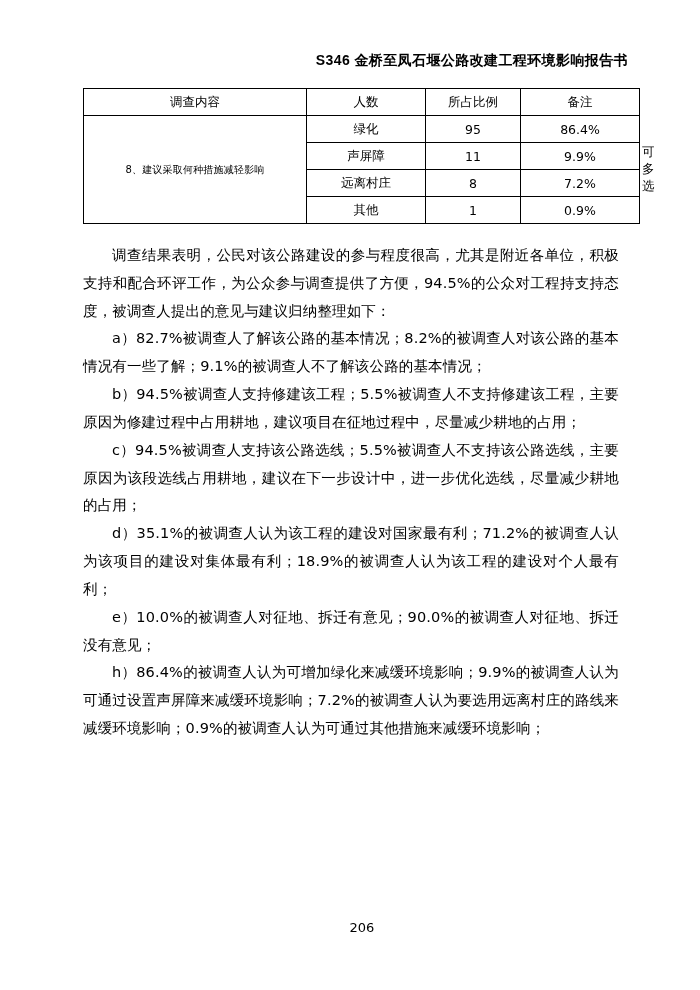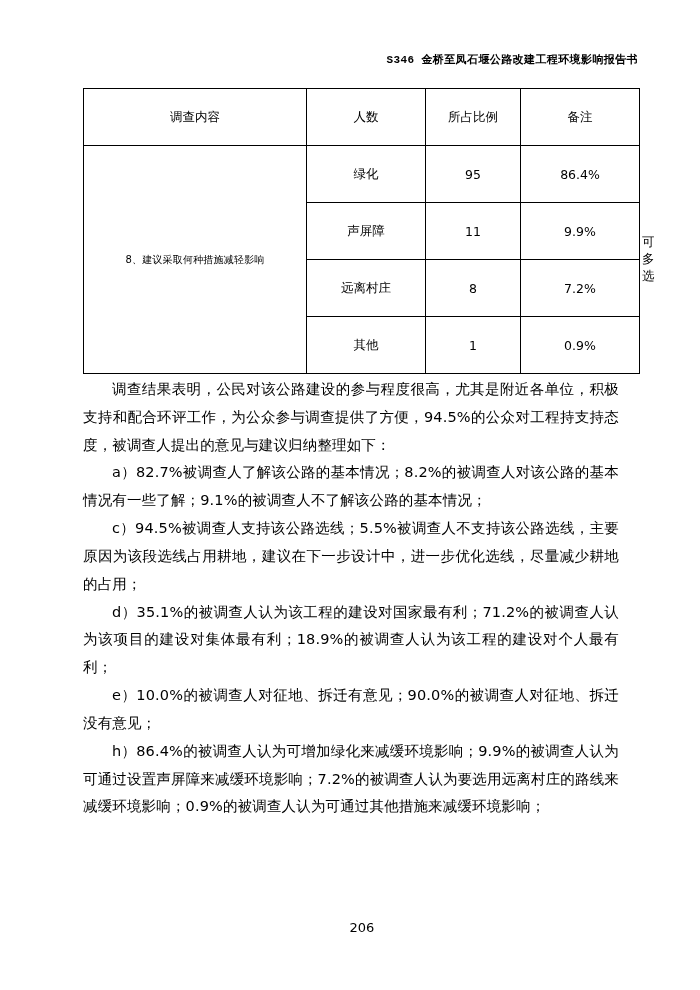--- a/index.html
+++ b/index.html
@@ -14,23 +14,23 @@
     background: #ffffff;
     margin: 0 auto;
     box-sizing: border-box;
     font-family: "Liberation Serif", "DejaVu Serif", serif;
     color: #000000;
     overflow: hidden;
   }
   .header {
     position: absolute;
     top: 52px;
-    right: 62px;
-    font-size: 11px;
-    font-family: Liberation Mono, monospace;
+    right: 72px;
+    font-size: 14px;
+    font-family: Liberation Sans, sans-serif;
     font-weight: bold;
     letter-spacing: 0.4px;
     white-space: nowrap;
   }
   .content {
     position: absolute;
     left: 83px;
     top: 88px;
     width: 536px;
   }
@@ -39,42 +39,42 @@
     width: 536px;
     table-layout: fixed;
     font-size: 12.5px;
     font-family: "DejaVu Sans", "Liberation Sans", sans-serif;
   }
   table.survey td, table.survey th {
     border: 1px solid #000;
     text-align: center;
     vertical-align: middle;
     height: 26px;
-    padding: 15px 2px;
+    padding: 0 2px;
     font-weight: normal;
   }
   .col-a { width: 218px; }
   .col-b { width: 114px; }
   .col-c { width: 90px; }
   .col-d { width: 114px; }
   .q-cell {
     font-size: 10px;
     letter-spacing: 0.2px;
   }
   .para {
     margin: 0;
     text-indent: 2em;
     font-size: 14.5px;
     line-height: 1.92;
     text-align: justify;
     font-family: "DejaVu Sans", "Liberation Sans", sans-serif;
     letter-spacing: 0.15px;
   }
   .first-para {
-    margin-top: 2px;
+    margin-top: 18px;
   }
   .pagenum {
     position: absolute;
     bottom: 55px;
     left: 12px;
     width: 100%;
     text-align: center;
     font-size: 13px;
     font-family: "DejaVu Sans", "Liberation Sans", sans-serif;
   }
@@ -116,20 +116,21 @@
         <tr>
           <td>其他</td>
           <td>1</td>
           <td>0.9%</td>
         </tr>
       </tbody>
     </table>
 
     <p class="para first-para">调查结果表明，公民对该公路建设的参与程度很高，尤其是附近各单位，积极支持和配合环评工作，为公众参与调查提供了方便，94.5%的公众对工程持支持态度，被调查人提出的意见与建议归纳整理如下：</p>
     <p class="para">a）82.7%被调查人了解该公路的基本情况；8.2%的被调查人对该公路的基本情况有一些了解；9.1%的被调查人不了解该公路的基本情况；</p>
+    <p class="para">b）94.5%被调查人支持修建该工程；5.5%被调查人不支持修建该工程，主要原因为修建过程中占用耕地，建议项目在征地过程中，尽量减少耕地的占用；</p>
     <p class="para">c）94.5%被调查人支持该公路选线；5.5%被调查人不支持该公路选线，主要原因为该段选线占用耕地，建议在下一步设计中，进一步优化选线，尽量减少耕地的占用；</p>
     <p class="para">d）35.1%的被调查人认为该工程的建设对国家最有利；71.2%的被调查人认为该项目的建设对集体最有利；18.9%的被调查人认为该工程的建设对个人最有利；</p>
     <p class="para">e）10.0%的被调查人对征地、拆迁有意见；90.0%的被调查人对征地、拆迁没有意见；</p>
     <p class="para">h）86.4%的被调查人认为可增加绿化来减缓环境影响；9.9%的被调查人认为可通过设置声屏障来减缓环境影响；7.2%的被调查人认为要选用远离村庄的路线来减缓环境影响；0.9%的被调查人认为可通过其他措施来减缓环境影响；</p>
 
   </div>
 
   <div class="pagenum">206</div>
 
 </div>

